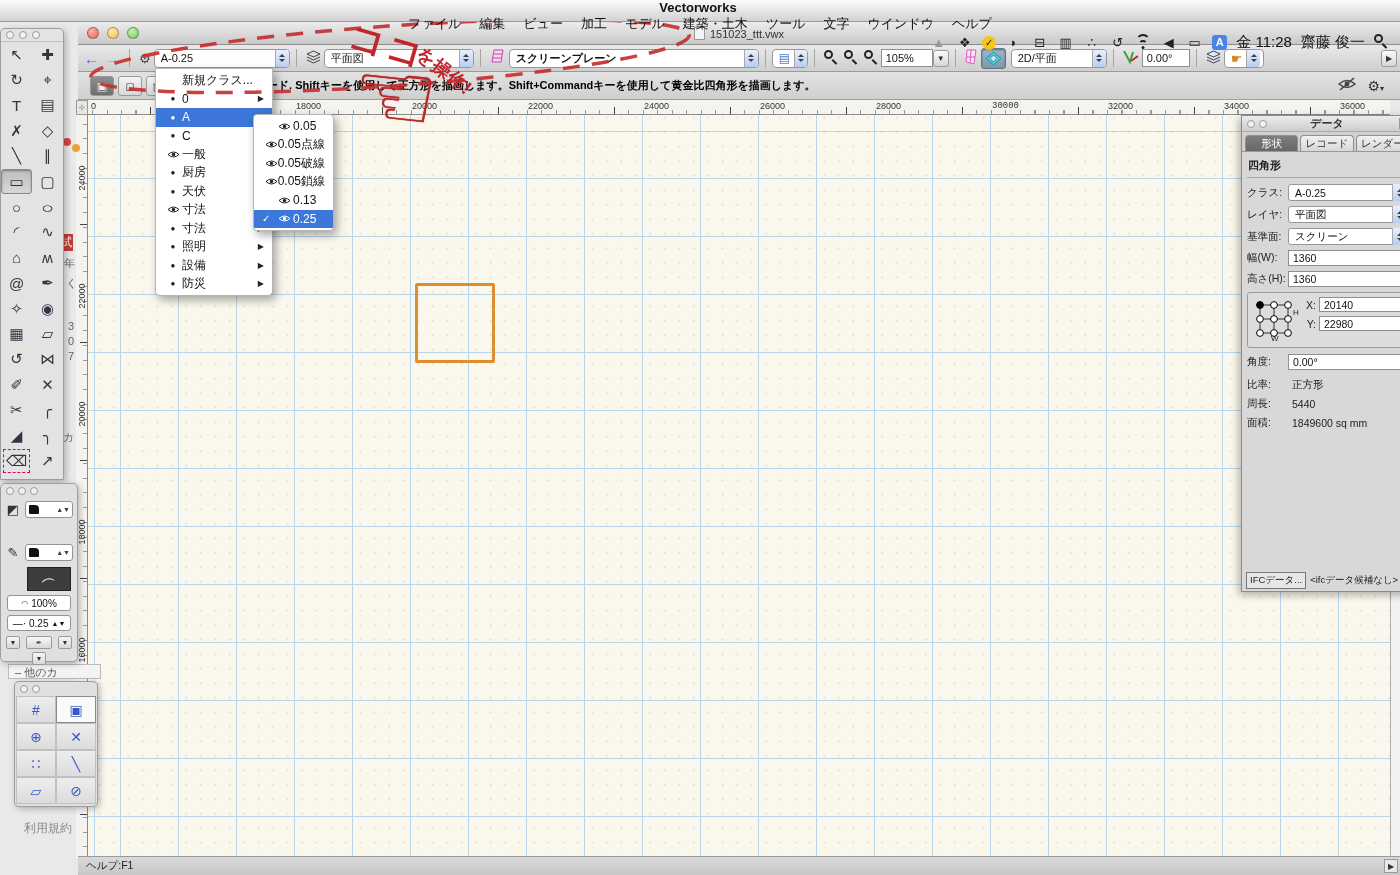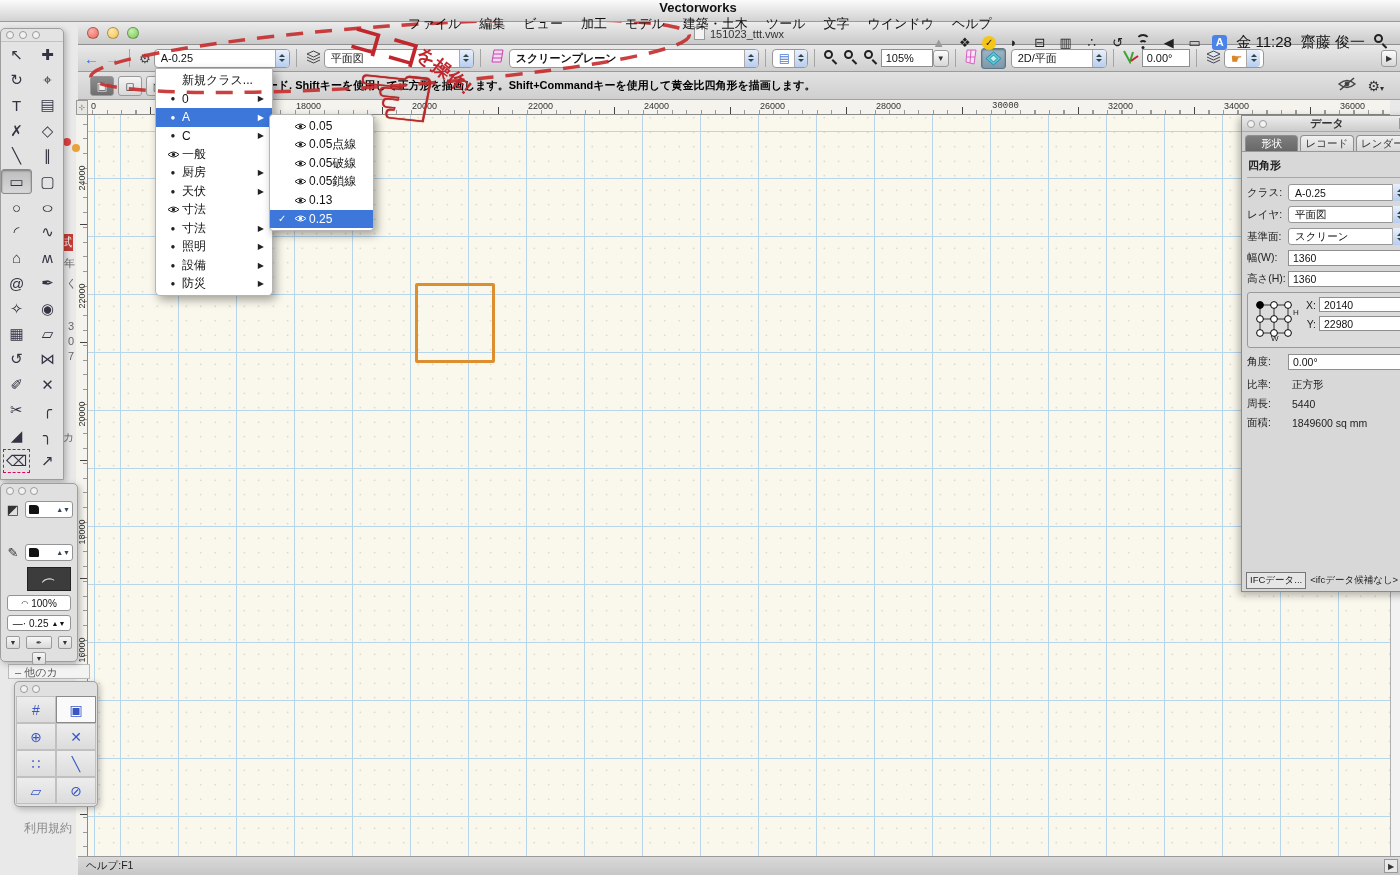--- a/index.html
+++ b/index.html
@@ -141,21 +141,21 @@
     display:flex;align-items:center;justify-content:center;font-size:13px;}
   .abox{margin:4px 6px 0;height:16px;background:#fff;border:1px solid #949494;border-radius:3px;display:flex;align-items:center;
     justify-content:center;gap:3px;font-size:10px;color:#111;}
   .abot{display:flex;justify-content:space-between;align-items:center;margin:5px 5px 0;}
   .mini{width:14px;height:13px;background:linear-gradient(#f7f7f7,#d9d9d9);border:1px solid #9a9a9a;border-radius:2px;
     font-size:7px;text-align:center;line-height:12px;color:#333;}
   .mini.wide{width:26px;}
   .mini.ctr{margin:3px auto 0;display:block;}
 
   
-  #hiddenbar{left:8px;top:664px;width:82px;height:15px;background:#f3f3f3;border:1px solid #bbb;font-size:11px;color:#555;
+  #hiddenbar{left:8px;top:664px;width:93px;height:15px;background:#f3f3f3;border:1px solid #bbb;font-size:11px;color:#555;
     padding-left:6px;white-space:nowrap;overflow:hidden;z-index:5;}
   #snappal{left:14px;top:681px;width:84px;height:126px;background:#e0e0e0;border:1px solid #9e9e9e;border-radius:5px;
     box-shadow:2px 2px 6px rgba(0,0,0,.25);z-index:6;}
   #snappal .phead{height:13px;display:flex;gap:4px;align-items:center;padding-left:5px;}
   #snapgrid{display:grid;grid-template-columns:40px 40px;margin:1px 0 0 1px;}
   .snap{height:27px;border:1px solid #c0c0c0;display:flex;align-items:center;justify-content:center;
     font-size:14px;color:#3a57c4;background:linear-gradient(#ededed,#dcdcdc);}
   .snap.selected{background:#fafafa;border:1px solid #8b8b8b;}
   #terms{left:24px;top:820px;font-size:12px;color:#8a8a8a;z-index:5;}
 
@@ -473,21 +473,21 @@
           <span class="arr">▶</span>
         </div>
         <div class="mi">
           <span class="ic">●</span>
           <span>防災</span>
           <span class="arr">▶</span>
         </div>
       </div>
   </div>
 
-  <div class="abs menu" id="classsubmenu" style="left:269px;top:114px;width:105px;border-radius:4px;">
+  <div class="abs menu" id="classsubmenu" style="left:253px;top:114px;width:81px;border-radius:4px;">
     <div id="class-submenu-items">
         <div class="mi">
           <span class="chk"></span>
           <span class="ic">
             <svg width="13" height="9" viewBox="0 0 13 9">
               <path d="M1 4.5 Q6.5 -0.5 12 4.5 Q6.5 9.5 1 4.5 Z" fill="none" stroke="currentColor"></path>
               <circle cx="6.5" cy="4.5" r="1.7" fill="currentColor"></circle>
             </svg>
           </span>
           <span>0.05</span>

